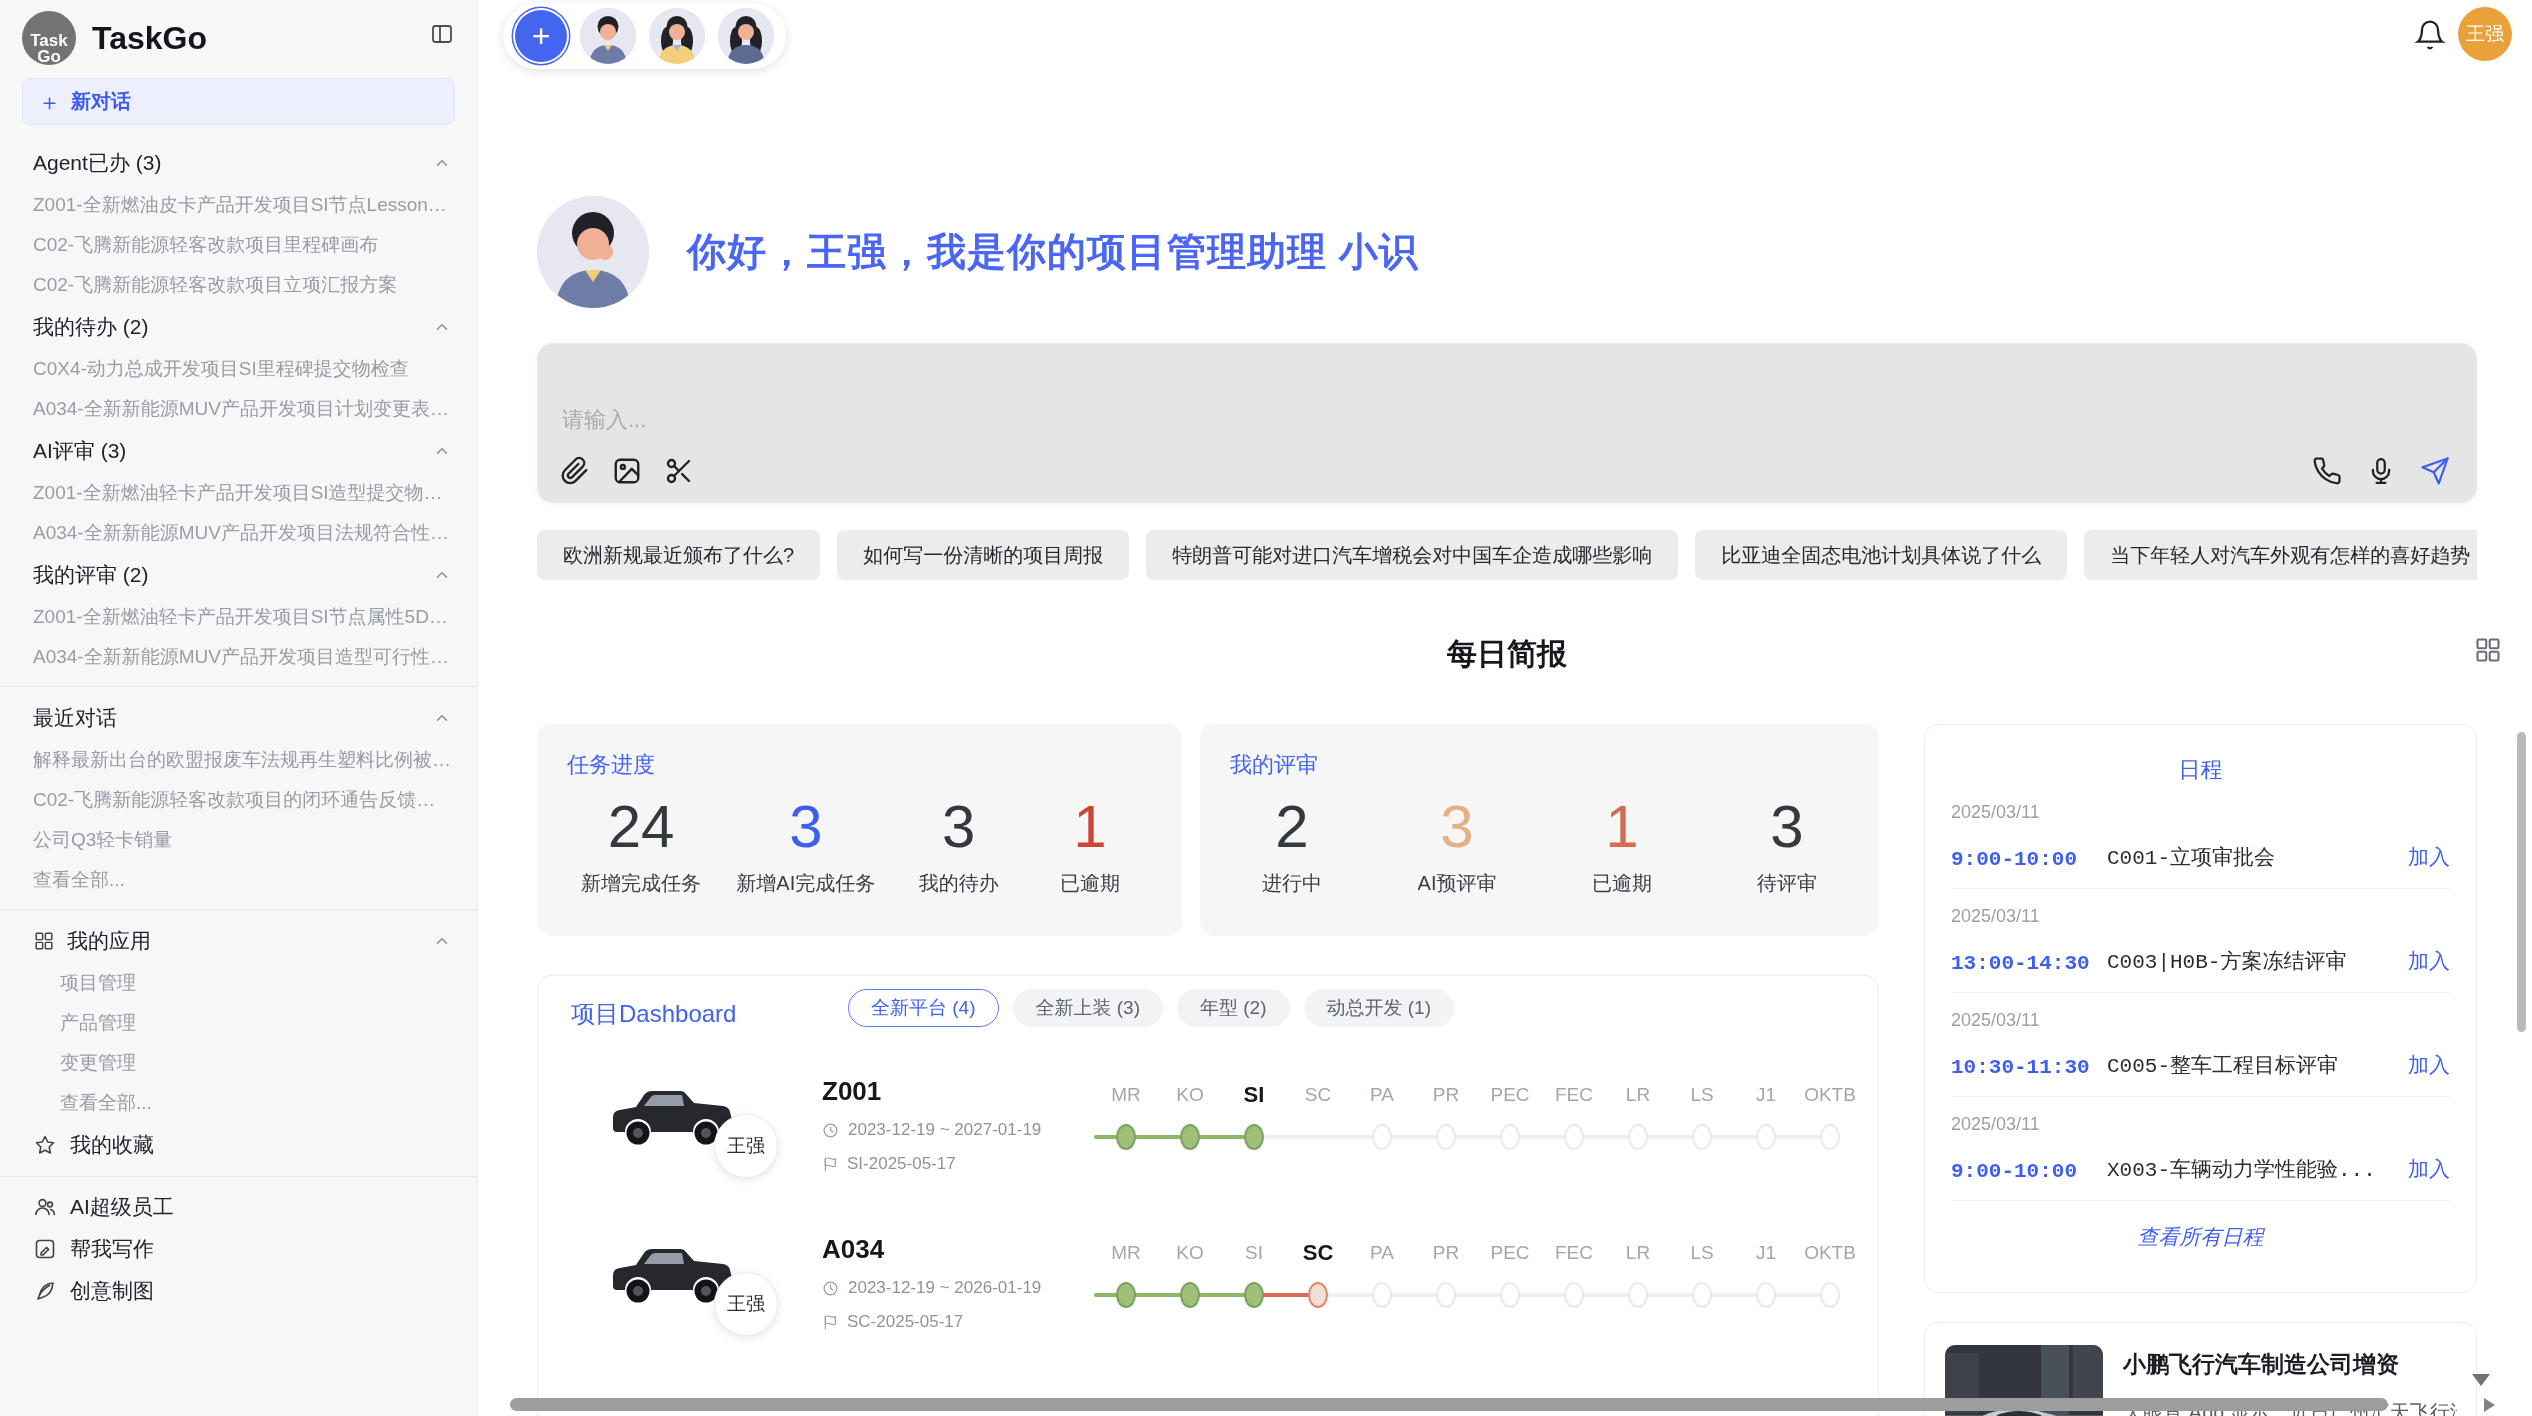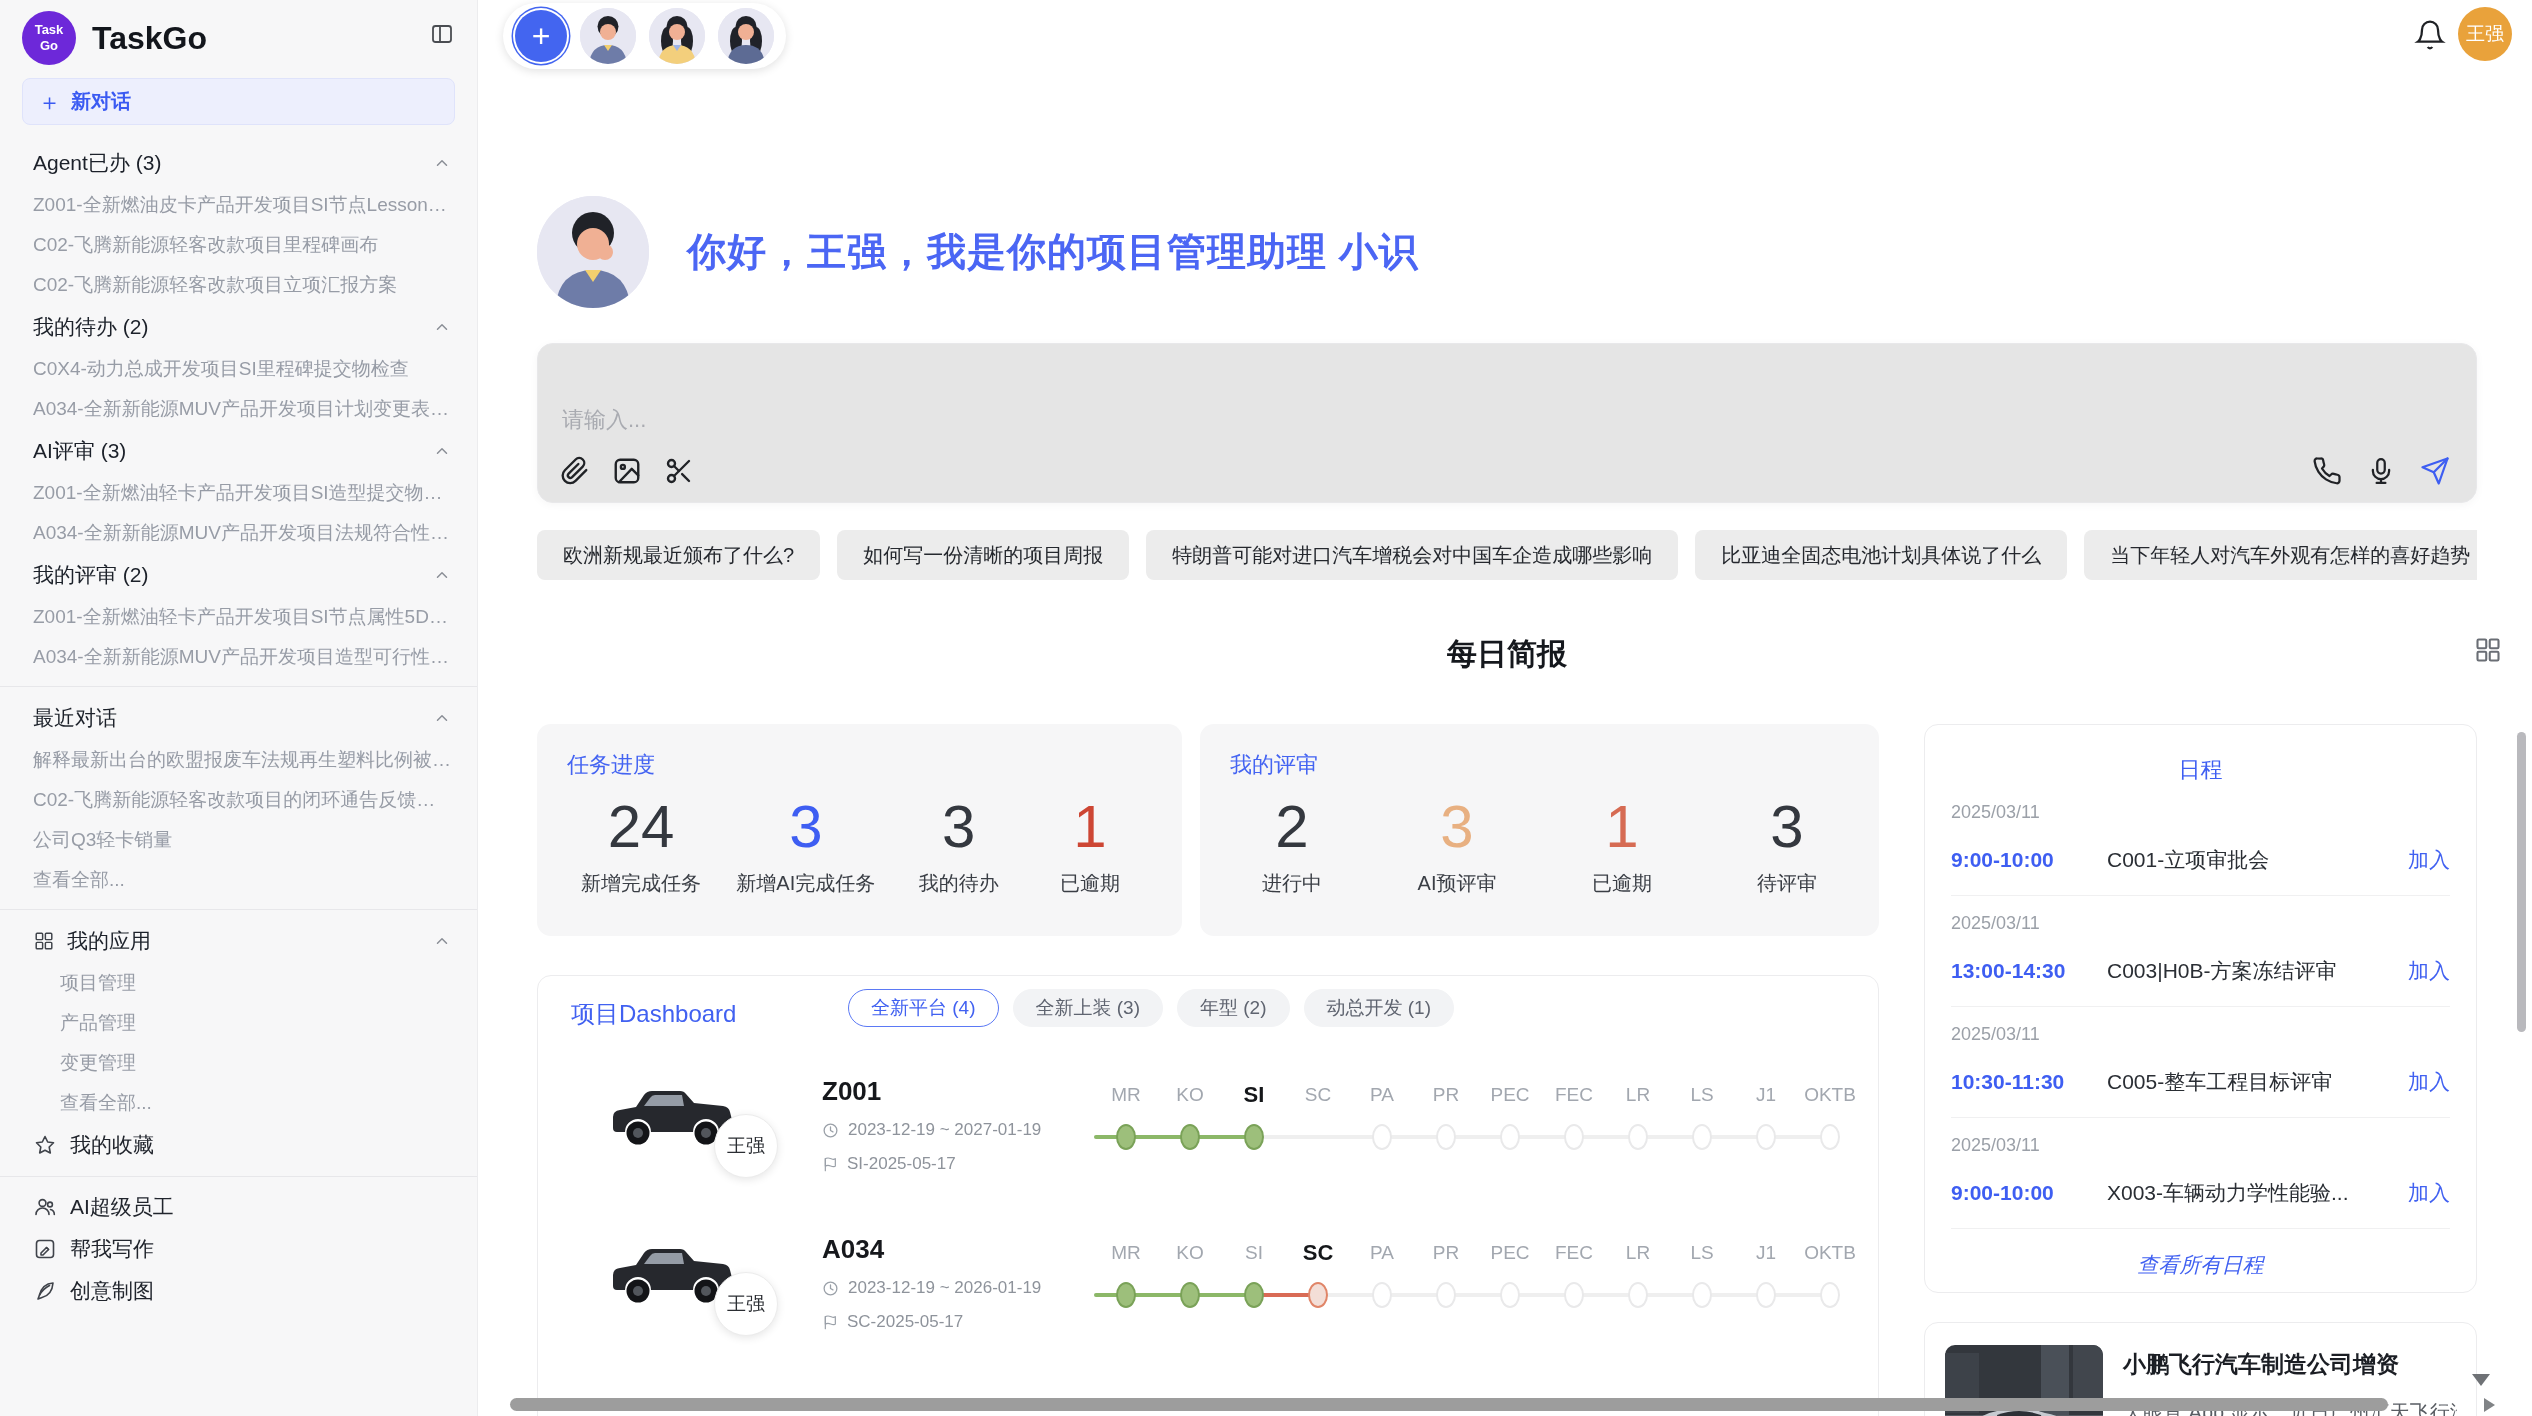--- a/index.html
+++ b/index.html
@@ -4,23 +4,23 @@
 <style>
 * { margin:0; padding:0; box-sizing:border-box; }
 html,body { width:2532px; height:1416px; overflow:hidden; background:#fff;
   font-family:"Liberation Sans", sans-serif; color:#222; }
 .page { position:relative; width:2532px; height:1416px; }
 
 
 .sidebar { position:absolute; left:0; top:0; width:478px; height:1416px;
   background:#f7f7f8; border-right:1px solid #ececee; overflow:hidden; }
 .sb-head { position:relative; display:flex; align-items:center; padding:10px 22px 0; height:66px; }
-.logo { width:54px; height:54px; border-radius:50%; background:#6d28d9; color:#fff;
-  display:flex; flex-direction:column; align-items:center; justify-content:center;
-  font-size:13px; line-height:16px; font-weight:700; flex:0 0 auto; }
+.logo { width:54px; height:54px; border-radius:50%; background:#737373; color:#fff;
+  display:flex; flex-direction:column; align-items:center; justify-content:flex-end;
+  font-size:17px; line-height:16px; font-weight:700; flex:0 0 auto; }
 .app-name { margin-left:16px; font-size:32px; font-weight:700; color:#13161c; }
 .collapse-btn { position:absolute; right:22px; top:22px; width:26px; height:24px; cursor:pointer; }
 .new-chat { margin:12px 22px 0; height:47px; background:#edeffd; border:1px solid #dfe3fb;
   border-radius:8px; display:flex; align-items:center; padding-left:15px; gap:10px;
   color:#3a5af2; font-size:20px; font-weight:600; cursor:pointer; }
 .new-chat .plus { font-size:23px; font-weight:400; line-height:20px; }
 .sb-list { padding-top:16px; }
 .sb-sec-header { display:flex; align-items:center; height:44px; padding:0 26px 0 33px;
   font-size:21px; color:#1c212a; font-weight:500; cursor:pointer; }
 .sb-sec-header .hd-label { flex:1; display:flex; align-items:center; gap:12px; min-width:0;
@@ -109,21 +109,21 @@
 .dot-done { background:#9dbf7b; border:2px solid #7aa258; }
 .dot-pending { background:#fff; border:2px solid #e9e9ea; }
 .dot-overdue { background:#f3ded7; border:2px solid #e08568; }
 
 
 .schedule { position:absolute; left:1446px; top:724px; width:553px; height:569px; background:#fff;
   border:1px solid #ececee; border-radius:14px; padding:0 26px; }
 .sch-title { text-align:center; margin-top:30px; font-size:22px; color:#3e5ef2; }
 .sch-event { padding-top:17px; }
 .sch-date { font-size:18px; color:#9ba0a8; height:26px; }
-.sch-row { display:flex; align-items:center; height:36px; margin-top:14px; }
+.sch-row { display:flex; align-items:flex-end; height:36px; margin-top:7px;font-family:Liberation Mono, monospace; }
 .sch-time { width:152px; font-size:21px; font-weight:700; color:#3e5ef2; white-space:nowrap; }
 .sch-name { flex:1; font-size:21px; color:#2a2e34; padding-left:4px; white-space:nowrap;
   overflow:hidden; text-overflow:ellipsis; }
 .sch-join { font-size:21px; color:#4161f1; cursor:pointer; }
 .sch-div { height:1px; background:#f0f0f1; margin-top:17px; }
 .sch-footer { text-align:center; font-size:21px; color:#4161f1; margin-top:22px; cursor:pointer;font-style:italic; }
 
 .news { position:absolute; left:1446px; top:1322px; width:553px; height:180px; background:#fff;
   border:1px solid #ececee; border-radius:14px; }
 .news-img { position:absolute; left:20px; top:22px; width:158px; height:118px; border-radius:10px;

